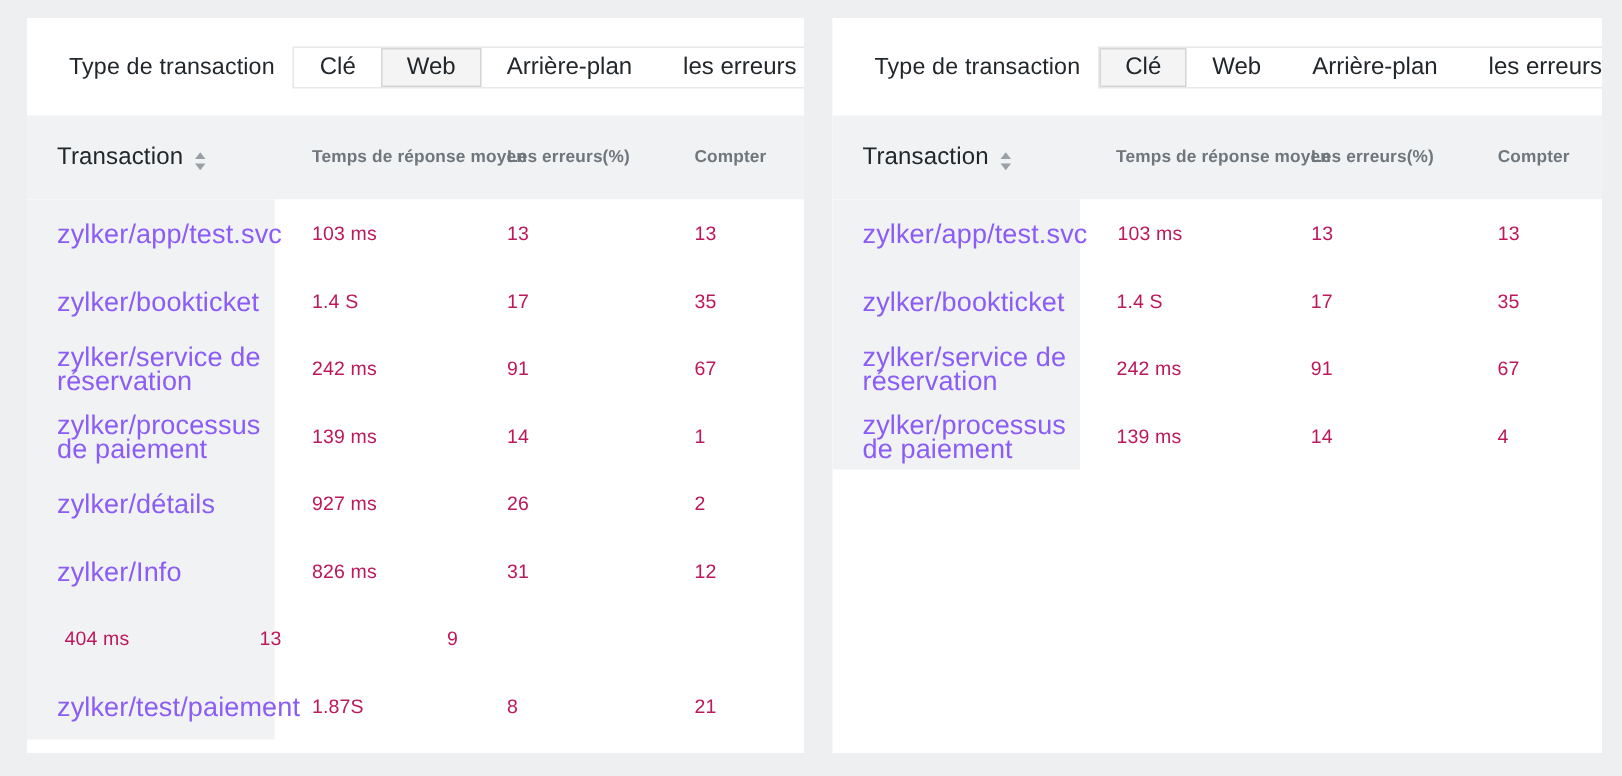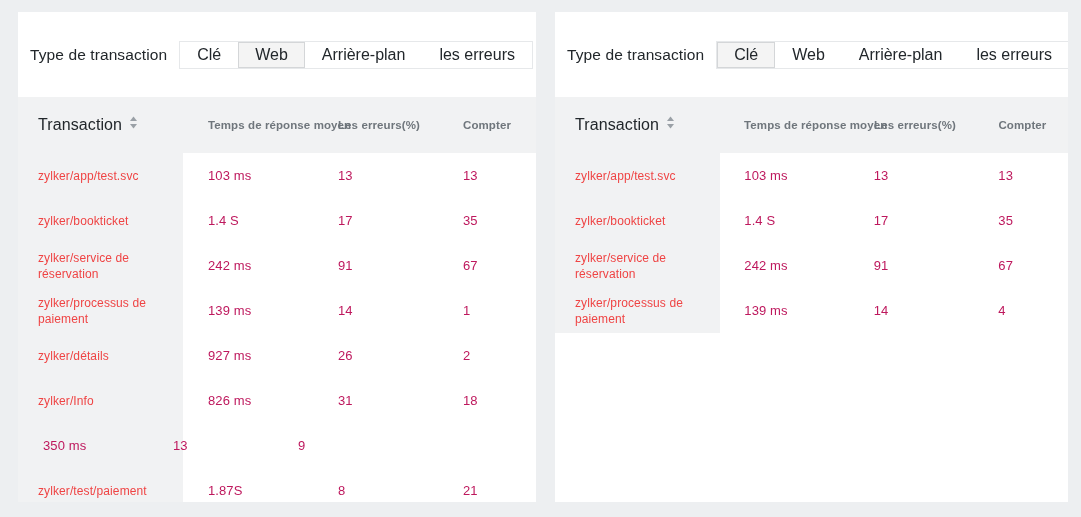--- a/index.html
+++ b/index.html
@@ -28,24 +28,24 @@
     top: 12px;
     background: #ffffff;
     box-sizing: border-box;
     overflow: hidden;
   }
   .panel-left  { left: 18px;  width: 518px; height: 490px; }
   .panel-right { left: 555px; width: 513px; height: 490px; }
 
   
   .filter-bar {
-    height: 85px;
-    display: flex;
-    align-items: center;
-    padding-left: 12px;
+    height: 65px;
+    display: flex;
+    align-items: center;
+    padding-left: 28px;
     background: #ffffff;
     box-sizing: border-box;
   }
   .filter-label {
     font-size: 15.5px;
     color: #22272b;
     white-space: nowrap;
     letter-spacing: .1px;
   }
   .tab-group {
@@ -130,37 +130,37 @@
     font-weight: bold;
     color: #6f767c;
     white-space: nowrap;
     letter-spacing: .1px;
   }
   .th.first {
     font-size: 16px;
     font-weight: normal;
     color: #22272b;
     display: flex;
-    align-items: flex-start;
+    align-items: flex-end;
     gap: 7px;
   }
   .sort-icon {
     display: inline-flex;
     flex-direction: column;
     align-items: center;
     justify-content: center;
     line-height: 0;
     color: #9aa0a6;
     cursor: pointer;
   }
   .sort-icon svg { display: block; }
 
   .cell-name {
-    font-size: 12px;
-    color: #ef4444;
+    font-size: 18px;
+    color: #8b5cf6;
     line-height: 16px;
     letter-spacing: .1px;
   }
   .cell-val {
     font-size: 13px;
     color: #be185d;
     letter-spacing: .1px;
   }
 </style>
 </head>
@@ -231,25 +231,25 @@
           <div class="c-name cell-name">zylker/détails</div>
           <div class="c-time cell-val">927 ms</div>
           <div class="c-err cell-val">26</div>
           <div class="c-count cell-val">2</div>
         </div>
 
         <div class="row">
           <div class="c-name cell-name">zylker/Info</div>
           <div class="c-time cell-val">826 ms</div>
           <div class="c-err cell-val">31</div>
-          <div class="c-count cell-val">18</div>
-        </div>
-
-        <div class="row">
-          <div class="c-time cell-val">350 ms</div>
+          <div class="c-count cell-val">12</div>
+        </div>
+
+        <div class="row">
+          <div class="c-time cell-val">404 ms</div>
           <div class="c-err cell-val">13</div>
           <div class="c-count cell-val">9</div>
         </div>
 
         <div class="row">
           <div class="c-name cell-name">zylker/test/paiement</div>
           <div class="c-time cell-val">1.87S</div>
           <div class="c-err cell-val">8</div>
           <div class="c-count cell-val">21</div>
         </div>

